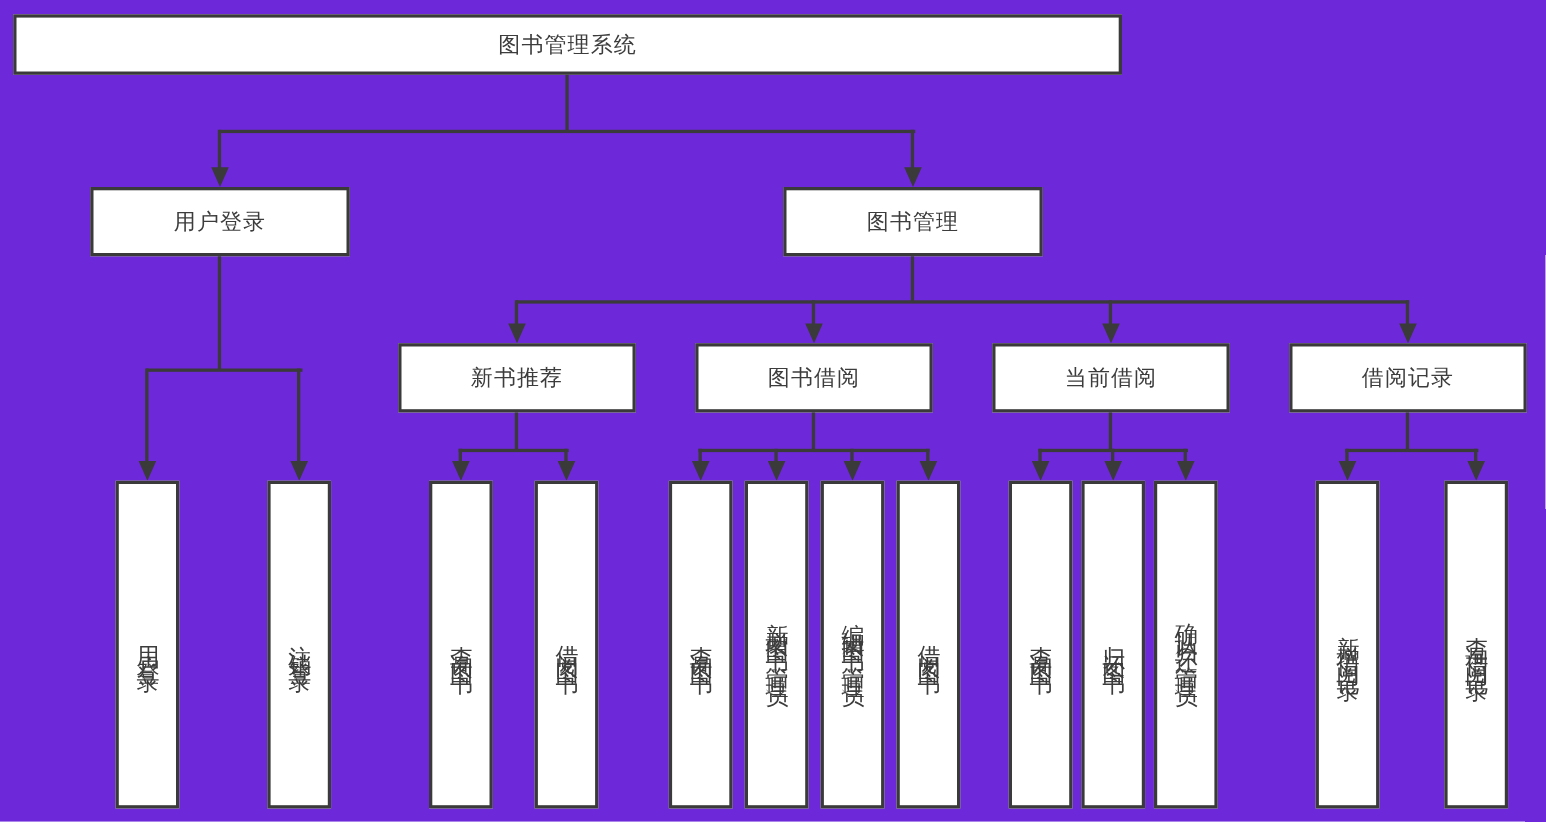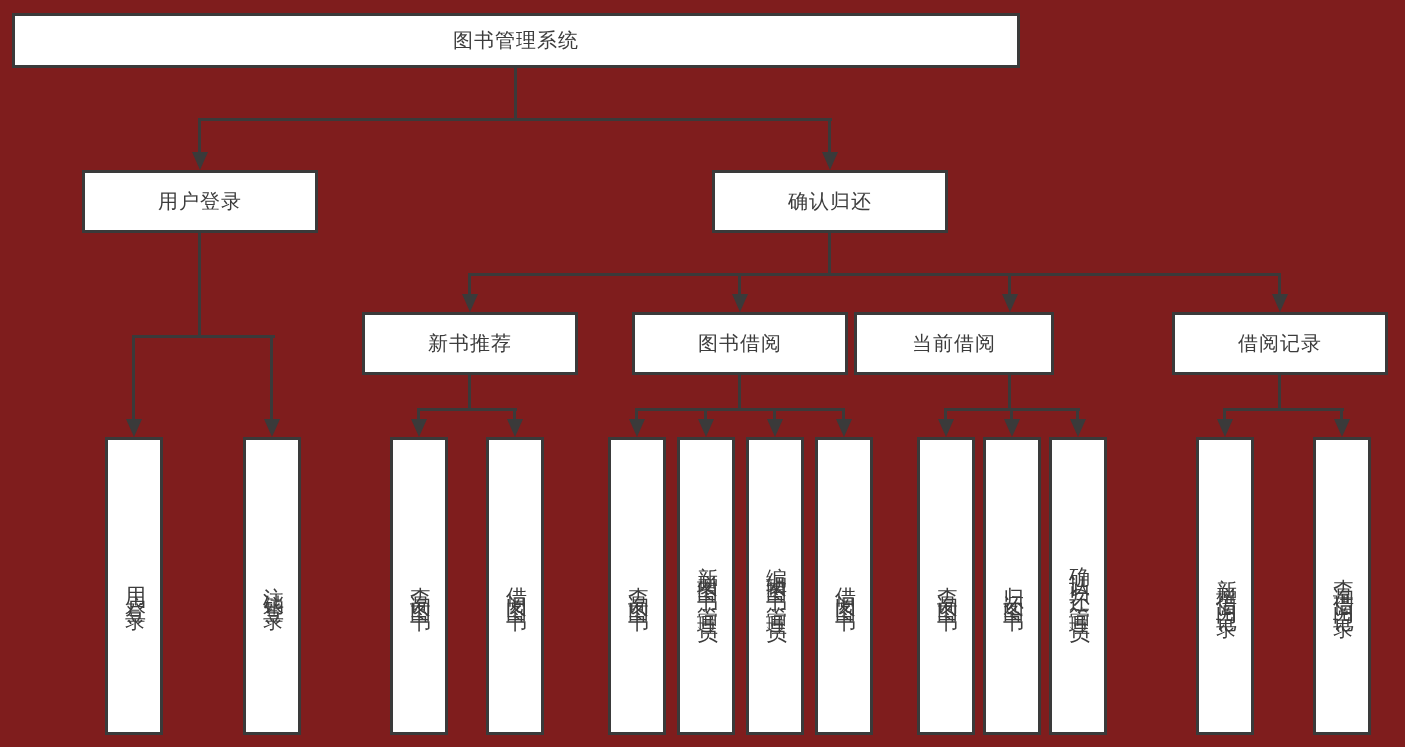--- a/index.html
+++ b/index.html
@@ -1,18 +1,18 @@
 <!DOCTYPE html>
 <html><head>
 <meta charset="utf-8">
 <style>
   html,body{margin:0;padding:0;background:#ffffff;}
   .canvas{
-    position:relative;width:1405px;height:747px;background:#7f1d1d;
-    font-family:Liberation Mono, monospace;
+    position:relative;width:1405px;height:747px;background:#6d28d9;
+    font-family:Liberation Sans, sans-serif;
     overflow:hidden;
     text-align:right;
   }
   .box{
     position:absolute;box-sizing:border-box;
     border:3px solid #3a3a3a;background:#ffffff;
     display:flex;align-items:center;justify-content:center;
     font-size:20px;color:#3c3c3c;letter-spacing:1px;
   }
   .vbox{
@@ -54,21 +54,21 @@
   <div class="hline" style="left:199px;top:118px;width:633px;"></div>
   <div class="vline" style="left:198px;top:118px;height:37px;"></div>
   <div class="vline" style="left:828px;top:118px;height:37px;"></div>
   <div class="arrow" style="left:192px;top:152px;"></div>
   <div class="arrow" style="left:822px;top:152px;"></div>
 
   <div class="box" style="left:82px;top:170px;width:236px;height:63px;">
     <span>用户登录</span>
   </div>
   <div class="box" style="left:712px;top:170px;width:236px;height:63px;">
-    <span>确认归还</span>
+    <span>图书管理</span>
   </div>
 
   <div class="vline" style="left:198px;top:233px;height:104px;"></div>
   <div class="hline" style="left:133px;top:335px;width:142px;"></div>
   <div class="vline" style="left:132px;top:335px;height:85px;"></div>
   <div class="vline" style="left:270px;top:335px;height:85px;"></div>
   <div class="arrow" style="left:126px;top:419px;"></div>
   <div class="arrow" style="left:264px;top:419px;"></div>
 
   <div class="vbox" style="left:105px;top:437px;width:58px;height:298px;">
@@ -88,21 +88,21 @@
   <div class="arrow" style="left:732px;top:294px;"></div>
   <div class="arrow" style="left:1002px;top:294px;"></div>
   <div class="arrow" style="left:1272px;top:294px;"></div>
 
   <div class="box" style="left:362px;top:312px;width:216px;height:63px;">
     <span>新书推荐</span>
   </div>
   <div class="box" style="left:632px;top:312px;width:216px;height:63px;">
     <span>图书借阅</span>
   </div>
-  <div class="box" style="left:854px;top:312px;width:200px;height:63px;">
+  <div class="box" style="left:902px;top:312px;width:216px;height:63px;">
     <span>当前借阅</span>
   </div>
   <div class="box" style="left:1172px;top:312px;width:216px;height:63px;">
     <span>借阅记录</span>
   </div>
 
   <div class="vline" style="left:468px;top:375px;height:34px;"></div>
   <div class="hline" style="left:417px;top:408px;width:100px;"></div>
   <div class="vline" style="left:417px;top:408px;height:13px;"></div>
   <div class="vline" style="left:513px;top:408px;height:13px;"></div>

